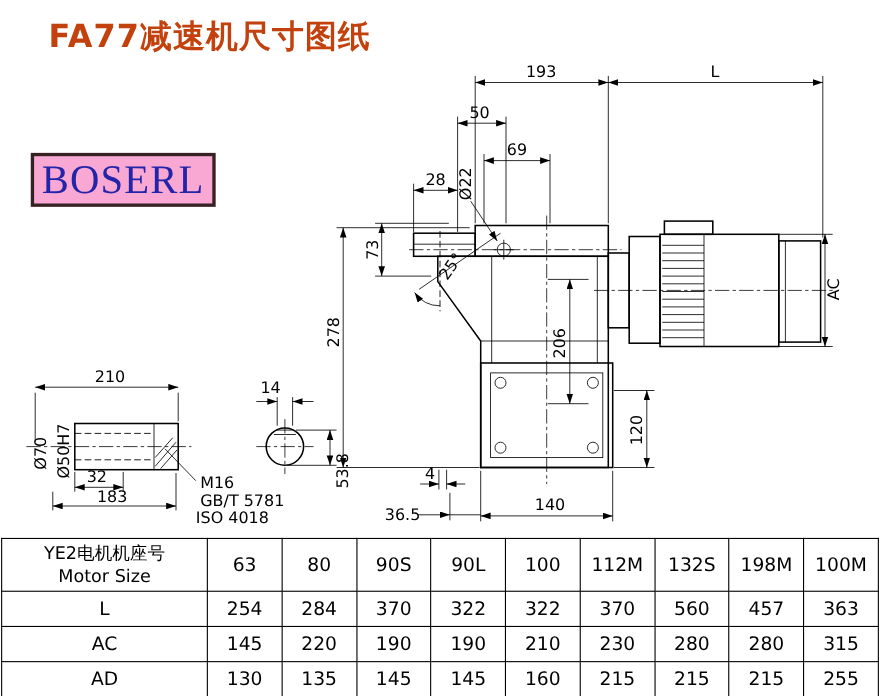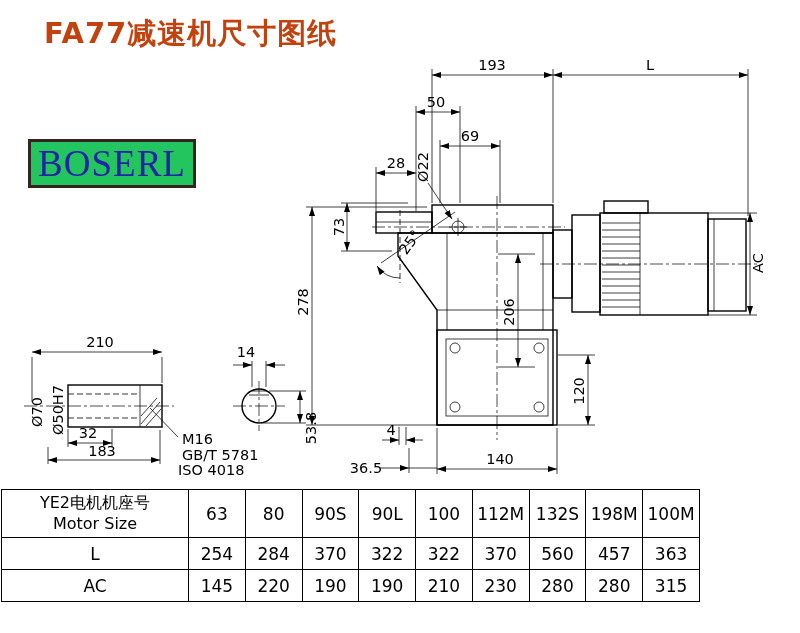--- a/index.html
+++ b/index.html
@@ -11,39 +11,39 @@
   .page { position:absolute; inset:0; background:#fff; }
 
   .title {
     position:absolute; left:44px; top:14px;
     font-size:29px; font-weight:bold; letter-spacing:1px; color:#c2410c;
     white-space:nowrap;
   }
 
   .logo {
     position:absolute; left:28px; top:139px; width:168px; height:49px;
-    border:3px solid #352222; background:#22c55e;
+    border:3px solid #352222; background:#f9a8d4;
     display:flex; align-items:center; justify-content:center;
   }
   .logo span {
     font-family:"Liberation Serif", serif;
     font-size:37px; color:#2424a8; letter-spacing:1px;
   }
 
   svg.drawing { position:absolute; left:0; top:0; }
 
   
   .ol  { stroke:#000; stroke-width:1.4; fill:none; }
   .tn  { stroke:#000; stroke-width:0.75; fill:none; }
   .cl  { stroke:#000; stroke-width:0.7;  fill:none; stroke-dasharray:13 3 3 3; }
   .hd  { stroke:#000; stroke-width:0.8;  fill:none; stroke-dasharray:6 3; }
   text.dim { font-family:"DejaVu Sans", sans-serif; font-size:14.5px; fill:#000; stroke:none; }
 
   table.dims {
-    position:absolute; left:1px; top:489px; width:699px;
+    position:absolute; left:1px; top:489px; width:798px;
     border-collapse:collapse; table-layout:fixed;
     text-align:center; font-size:17px; color:#000; background:#fff;
   }
   table.dims td { border:1px solid #000; height:32px; padding:0 2px; }
   table.dims tr.hrow td { height:48px; }
   .hcell div { line-height:1.3; font-size:16px; }
 </style>
 </head>
 <body>
 
@@ -289,16 +289,28 @@
         <td>145</td>
         <td>220</td>
         <td>190</td>
         <td>190</td>
         <td>210</td>
         <td>230</td>
         <td>280</td>
         <td>280</td>
         <td>315</td>
       </tr>
+      <tr>
+        <td>AD</td>
+        <td>130</td>
+        <td>135</td>
+        <td>145</td>
+        <td>145</td>
+        <td>160</td>
+        <td>215</td>
+        <td>215</td>
+        <td>215</td>
+        <td>255</td>
+      </tr>
     </tbody>
   </table>
 
 </div>
 
 </body></html>

